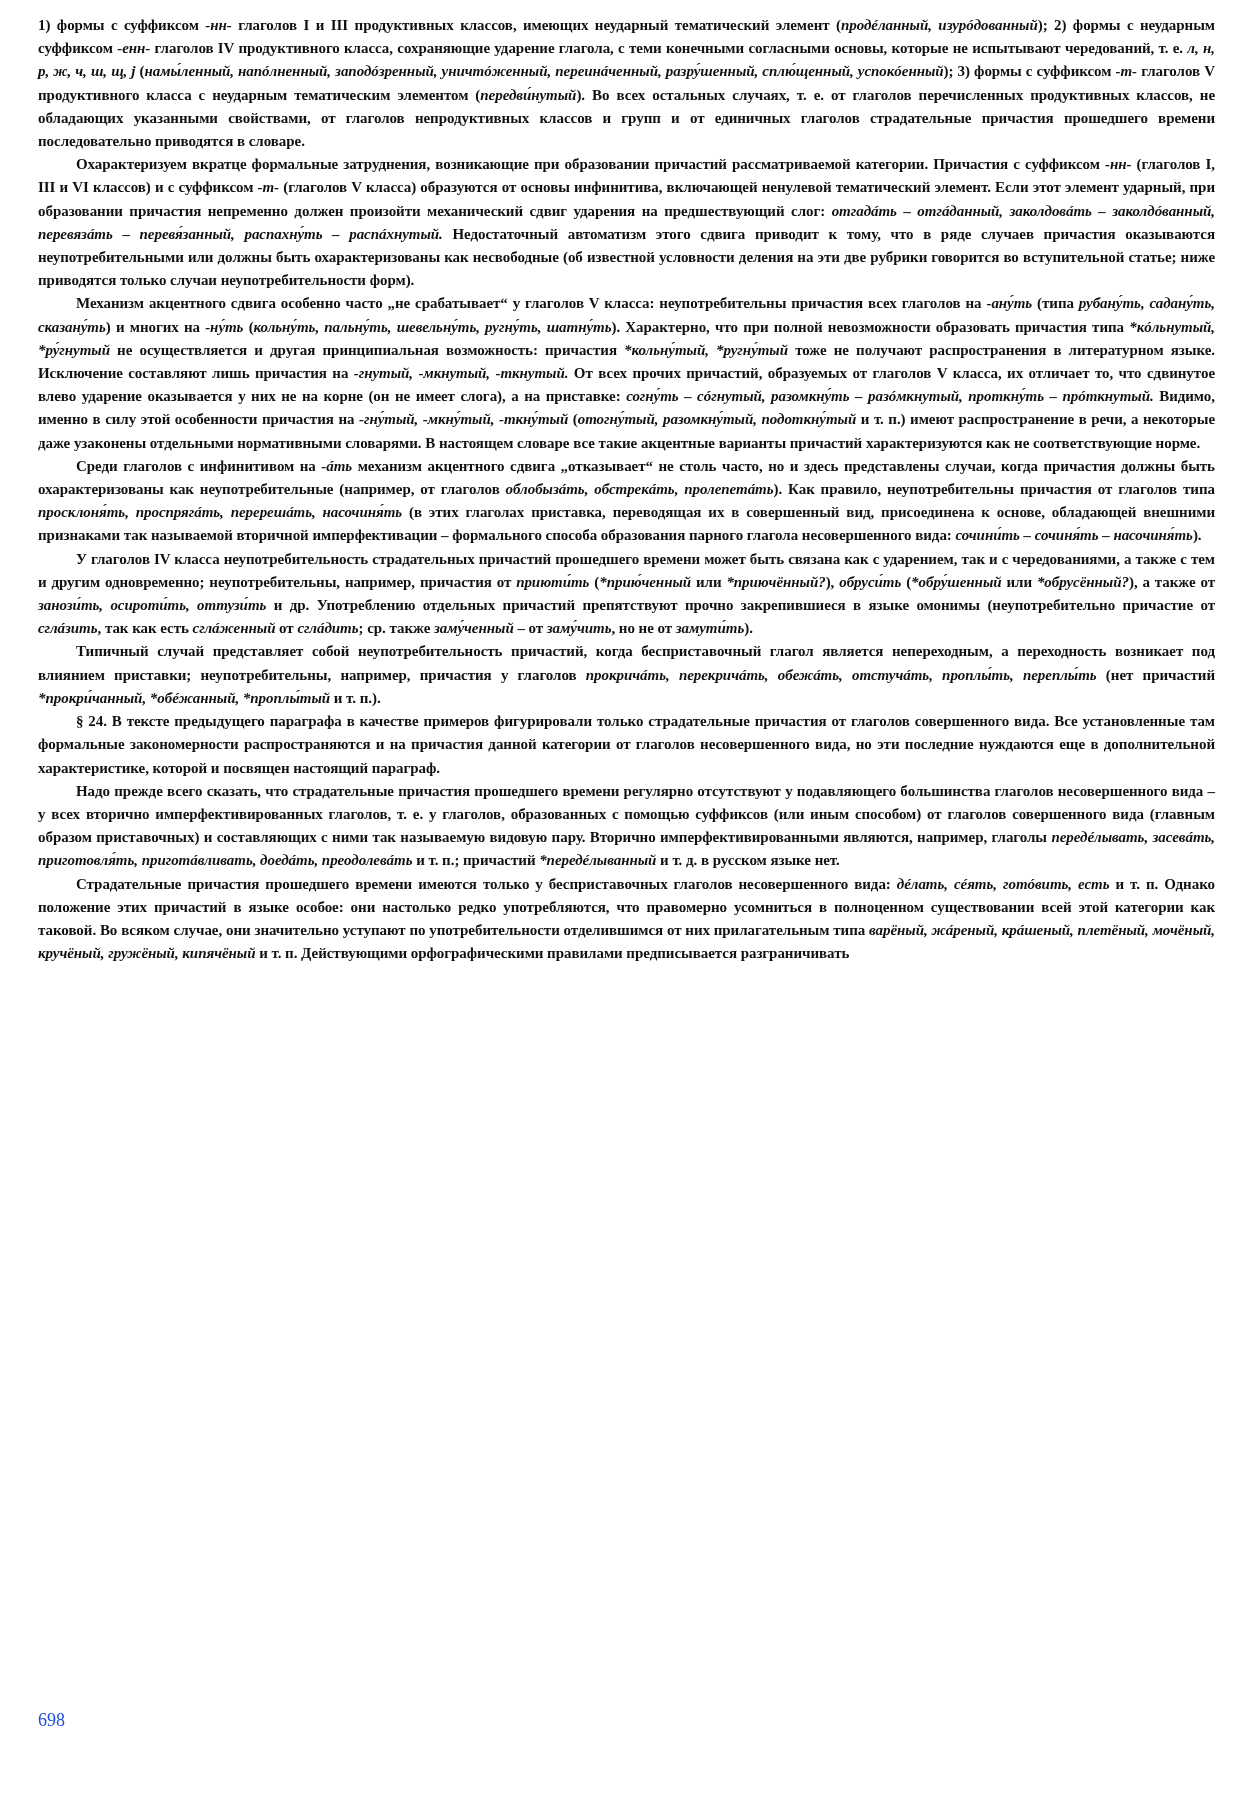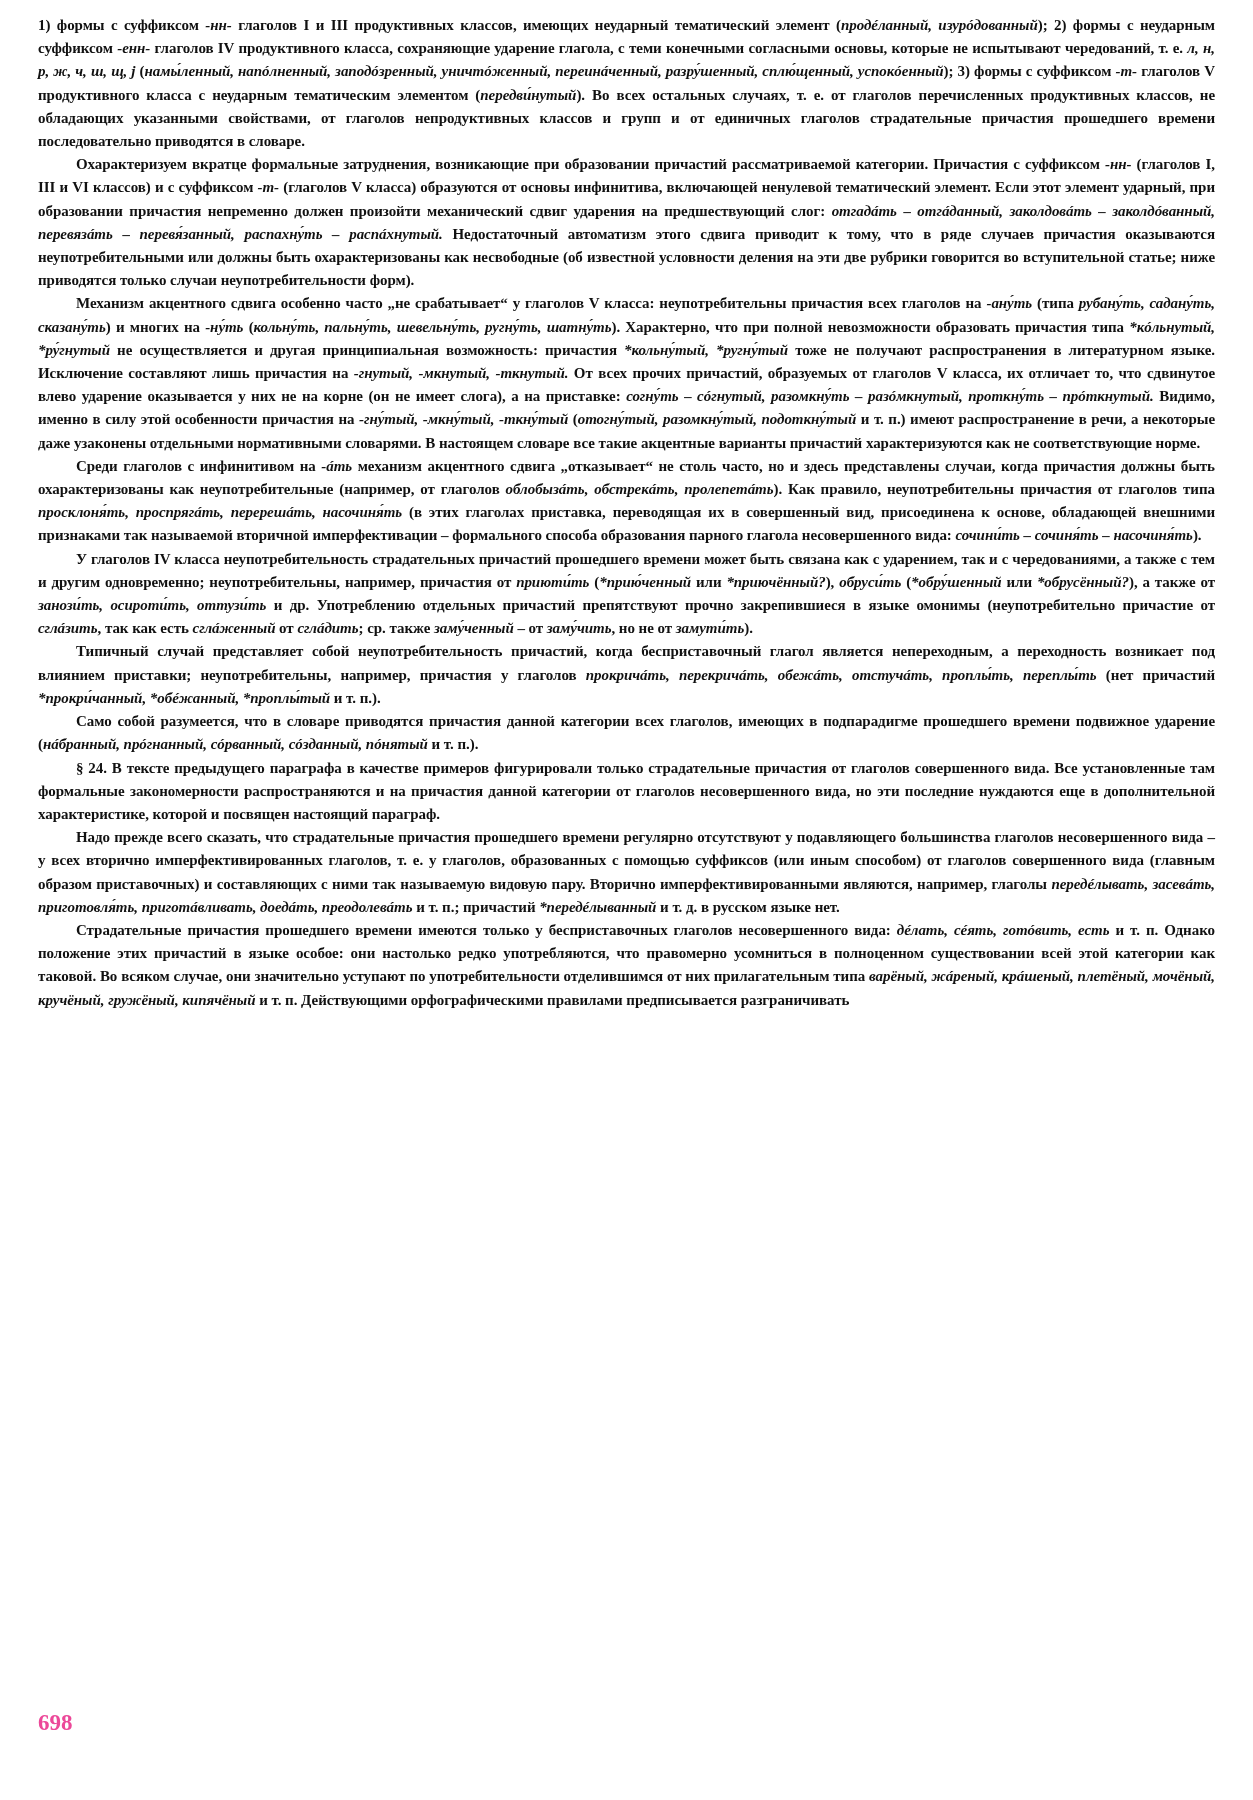--- a/index.html
+++ b/index.html
@@ -26,36 +26,35 @@
     letter-spacing: -0.05px;
     hyphens: manual;
   }
   .para.indent { text-indent: 38px; }
   .para i { font-style: italic; }
   .page-number {
     position: absolute;
     left: 38px;
     top: 1710px;
     font-family: "Liberation Serif", "DejaVu Serif", serif;
-    font-weight: bold;
-    font-size: 23px;
-    color: #ec4899;
+    font-weight: normal;
+    font-size: 18px;
+    color: #1d4ed8;
   }
 </style>
 </head>
 <body>
 
 <main class="page">
   <div id="text-body">
       <p class="para"><span>1) формы с суффиксом </span><i>-нн-</i><span> глаголов I и III продуктивных классов, имеющих неударный тематический элемент (</span><i>продéланный, изурóдованный</i><span>); 2) формы с неударным суффиксом </span><i>-енн-</i><span> глаголов IV продуктивного класса, сохраняющие ударение глагола, с теми конечными согласными основы, которые не испытывают чередований, т. е. </span><i>л, н, р, ж, ч, ш, щ, j</i><span> (</span><i>намы́ленный, напóлненный, заподóзренный, уничтóженный, переинá­ченный, разру́шенный, сплю́щенный, успокóенный</i><span>); 3) формы с суффиксом </span><i>-т-</i><span> глаголов V продуктивного класса с неударным тематическим элементом (</span><i>передви́нутый</i><span>). Во всех остальных случаях, т. е. от глаголов перечисленных продуктивных классов, не обладающих указанными свойствами, от глаголов непродуктивных классов и групп и от единичных глаголов страдательные причастия прошедшего времени последовательно приводятся в словаре.</span></p>
       <p class="para indent"><span>Охарактеризуем вкратце формальные затруднения, возникающие при образовании причастий рас­сматриваемой категории. Причастия с суффиксом </span><i>-нн-</i><span> (глаголов I, III и VI классов) и с суффиксом </span><i>-т-</i><span> (глаголов V класса) образуются от основы инфинитива, включающей ненулевой тематический элемент. Если этот элемент ударный, при образовании причастия непременно должен произойти механический сдвиг ударения на предшествующий слог: </span><i>отгадáть – отгáданный, заколдовáть – заколдóванный, перевязáть – перевя́занный, распахну́ть – распáхнутый.</i><span> Недостаточный автоматизм этого сдвига приводит к тому, что в ряде случаев причастия оказываются неупотребительными или должны быть охарактеризованы как не­свободные (об известной условности деления на эти две рубрики говорится во вступительной статье; ниже приводятся только случаи неупотребительности форм).</span></p>
       <p class="para indent"><span>Механизм акцентного сдвига особенно часто „не срабатывает“ у глаголов V класса: неупотреби­тельны причастия всех глаголов на </span><i>-ану́ть</i><span> (типа </span><i>рубану́ть, садану́ть, сказану́ть</i><span>) и многих на </span><i>-ну́ть</i><span> (</span><i>кольну́ть, пальну́ть, шевельну́ть, ругну́ть, шатну́ть</i><span>). Характерно, что при полной невозможности образовать причастия типа </span><i>*кóльнутый, *ру́гнутый</i><span> не осуществляется и другая принципиальная возможность: при­частия </span><i>*кольну́тый, *ругну́тый</i><span> тоже не получают распространения в литературном языке. Исключение составляют лишь причастия на </span><i>-гнутый, -мкнутый, -ткнутый.</i><span> От всех прочих причастий, образуемых от глаголов V класса, их отличает то, что сдвинутое влево ударение оказывается у них не на корне (он не имеет слога), а на приставке: </span><i>согну́ть – сóгнутый, разомкну́ть – разóмкнутый, проткну́ть – прóткнутый.</i><span> Видимо, именно в силу этой особенности причастия на </span><i>-гну́тый, -мкну́тый, -ткну́тый</i><span> (</span><i>отогну́тый, разомкну́­тый, подоткну́тый</i><span> и т. п.) имеют распространение в речи, а некоторые даже узаконены отдельными нор­мативными словарями. В настоящем словаре все такие акцентные варианты причастий характеризуются как не соответствующие норме.</span></p>
       <p class="para indent"><span>Среди глаголов с инфинитивом на </span><i>-áть</i><span> механизм акцентного сдвига „отказывает“ не столь часто, но и здесь представлены случаи, когда причастия должны быть охарактеризованы как неупотребительные (например, от глаголов </span><i>облобызáть, обстрекáть, пролепетáть</i><span>). Как правило, неупотребительны причастия от глаголов типа </span><i>просклоня́ть, проспрягáть, перерешáть, насочиня́ть</i><span> (в этих глаголах приставка, переводящая их в совершенный вид, присоединена к основе, обладающей внешними признаками так называемой вторич­ной имперфективации – формального способа образования парного глагола несовершенного вида: </span><i>сочини́ть – сочиня́ть – насочиня́ть</i><span>).</span></p>
       <p class="para indent"><span>У глаголов IV класса неупотребительность страдательных причастий прошедшего времени может быть связана как с ударением, так и с чередованиями, а также с тем и другим одновременно; неупотребительны, например, причастия от </span><i>приюти́ть</i><span> (</span><i>*прию́ченный</i><span> или </span><i>*приючённый?</i><span>), </span><i>обруси́ть</i><span> (</span><i>*обру́шенный</i><span> или </span><i>*обру­сённый?</i><span>), а также от </span><i>занози́ть, осироти́ть, оттузи́ть</i><span> и др. Употреблению отдельных причастий препятствуют прочно закрепившиеся в языке омонимы (неупотребительно причастие от </span><i>сглáзить</i><span>, так как есть </span><i>сглáжен­ный</i><span> от </span><i>сглáдить</i><span>; ср. также </span><i>заму́ченный</i><span> – от </span><i>заму́чить</i><span>, но не от </span><i>замути́ть</i><span>).</span></p>
       <p class="para indent"><span>Типичный случай представляет собой неупотребительность причастий, когда бесприставочный глагол является непереходным, а переходность возникает под влиянием приставки; неупотребительны, например, причастия у глаголов </span><i>прокричáть, перекричáть, обежáть, отстучáть, проплы́ть, переплы́ть</i><span> (нет причастий </span><i>*прокри́чанный, *обéжанный, *проплы́тый</i><span> и т. п.).</span></p>
-      <p class="para indent"><span>Само собой разумеется, что в словаре приводятся причастия данной категории всех глаголов, имею­щих в подпарадигме прошедшего времени подвижное ударение (</span><i>нáбранный, прóгнанный, сóрванный, сóзданный, пóнятый</i><span> и т. п.).</span></p>
       <p class="para indent"><span>§ 24. В тексте предыдущего параграфа в качестве примеров фигурировали только страдательные причастия от глаголов совершенного вида. Все установленные там формальные закономерности распростра­няются и на причастия данной категории от глаголов несовершенного вида, но эти последние нуждаются еще в дополнительной характеристике, которой и посвящен настоящий параграф.</span></p>
       <p class="para indent"><span>Надо прежде всего сказать, что страдательные причастия прошедшего времени регулярно отсутствуют у подавляющего большинства глаголов несовершенного вида – у всех вторично имперфективированных глаголов, т. е. у глаголов, образованных с помощью суффиксов (или иным способом) от глаголов совер­шенного вида (главным образом приставочных) и составляющих с ними так называемую видовую пару. Вторично имперфективированными являются, например, глаголы </span><i>передéлывать, засевáть, приготовля́ть, приготáвливать, доедáть, преодолевáть</i><span> и т. п.; причастий </span><i>*передéлыванный</i><span> и т. д. в русском языке нет.</span></p>
       <p class="para indent"><span>Страдательные причастия прошедшего времени имеются только у бесприставочных глаголов несовер­шенного вида: </span><i>дéлать, сéять, готóвить, есть</i><span> и т. п. Однако положение этих причастий в языке особое: они настолько редко употребляются, что правомерно усомниться в полноценном существовании всей этой категории как таковой. Во всяком случае, они значительно уступают по употребительности отделив­шимся от них прилагательным типа </span><i>варёный, жáреный, крáшеный, плетёный, мочёный, кручёный, гружё­ный, кипячёный</i><span> и т. п. Действующими орфографическими правилами предписывается разграничивать</span></p>
     </div>
 </main>
 
 <div class="page-number">698</div>
 
 </body></html>

